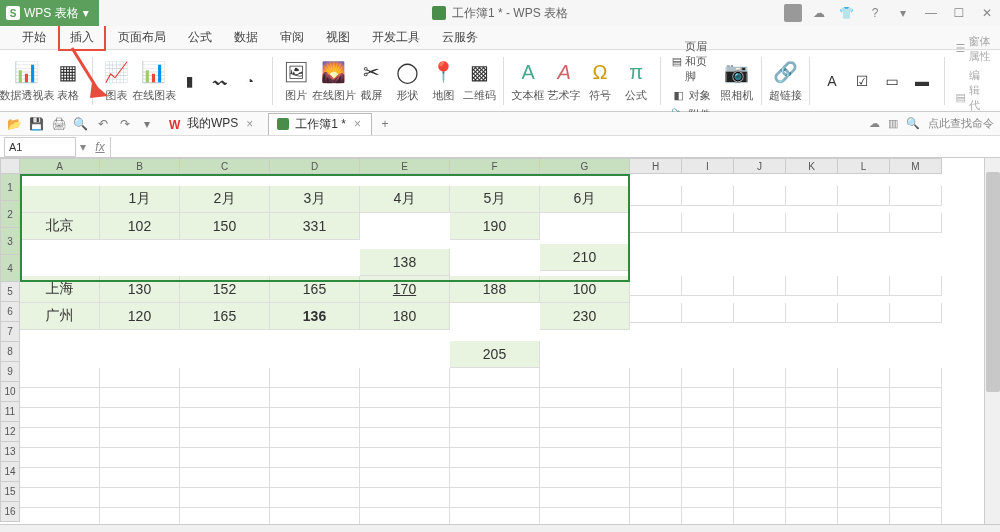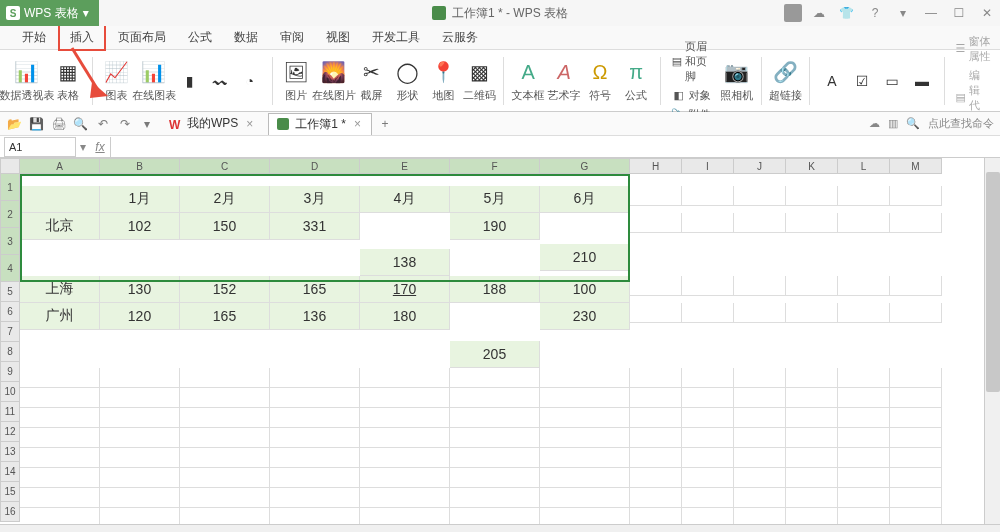--- a/index.html
+++ b/index.html
@@ -340,21 +340,21 @@
         <div class="cell empty" style="width: 52px;"></div>
         <div class="cell empty" style="width: 52px;"></div>
         <div class="cell empty" style="width: 52px;"></div>
         <div class="cell empty" style="width: 52px;"></div>
         <div class="cell empty" style="width: 52px;"></div>
       </div>
       <div class="row">
         <div class="cell data" style="width: 80px;">广州</div>
         <div class="cell data" style="width: 80px;">120</div>
         <div class="cell data" style="width: 90px;">165</div>
-        <div class="cell data" style="width: 90px;">136</div>
+        <div class="cell data" style="width: 90px; font-weight: bold;">136</div>
         <div class="cell data" style="width: 90px;">180</div>
         <div class="cell data" style="width: 90px; margin-top: 38px;">205</div>
         <div class="cell data" style="width: 90px;">230</div>
         <div class="cell empty" style="width: 52px;"></div>
         <div class="cell empty" style="width: 52px;"></div>
         <div class="cell empty" style="width: 52px;"></div>
         <div class="cell empty" style="width: 52px;"></div>
         <div class="cell empty" style="width: 52px;"></div>
         <div class="cell empty" style="width: 52px;"></div>
       </div>

